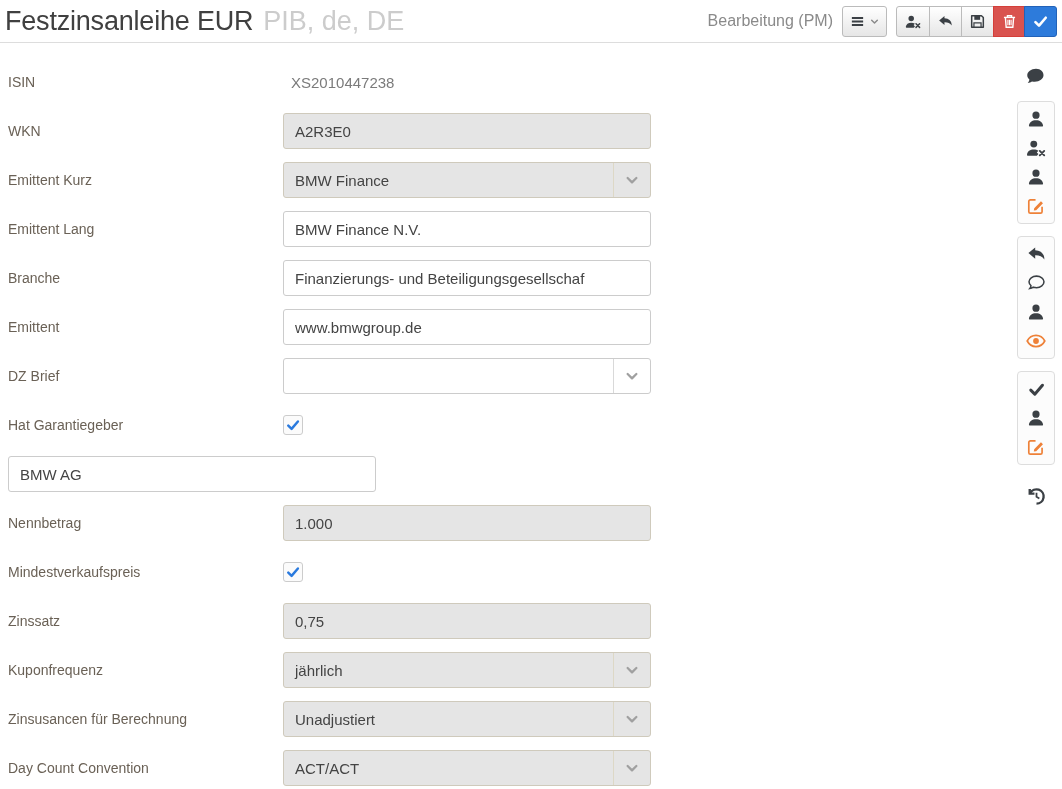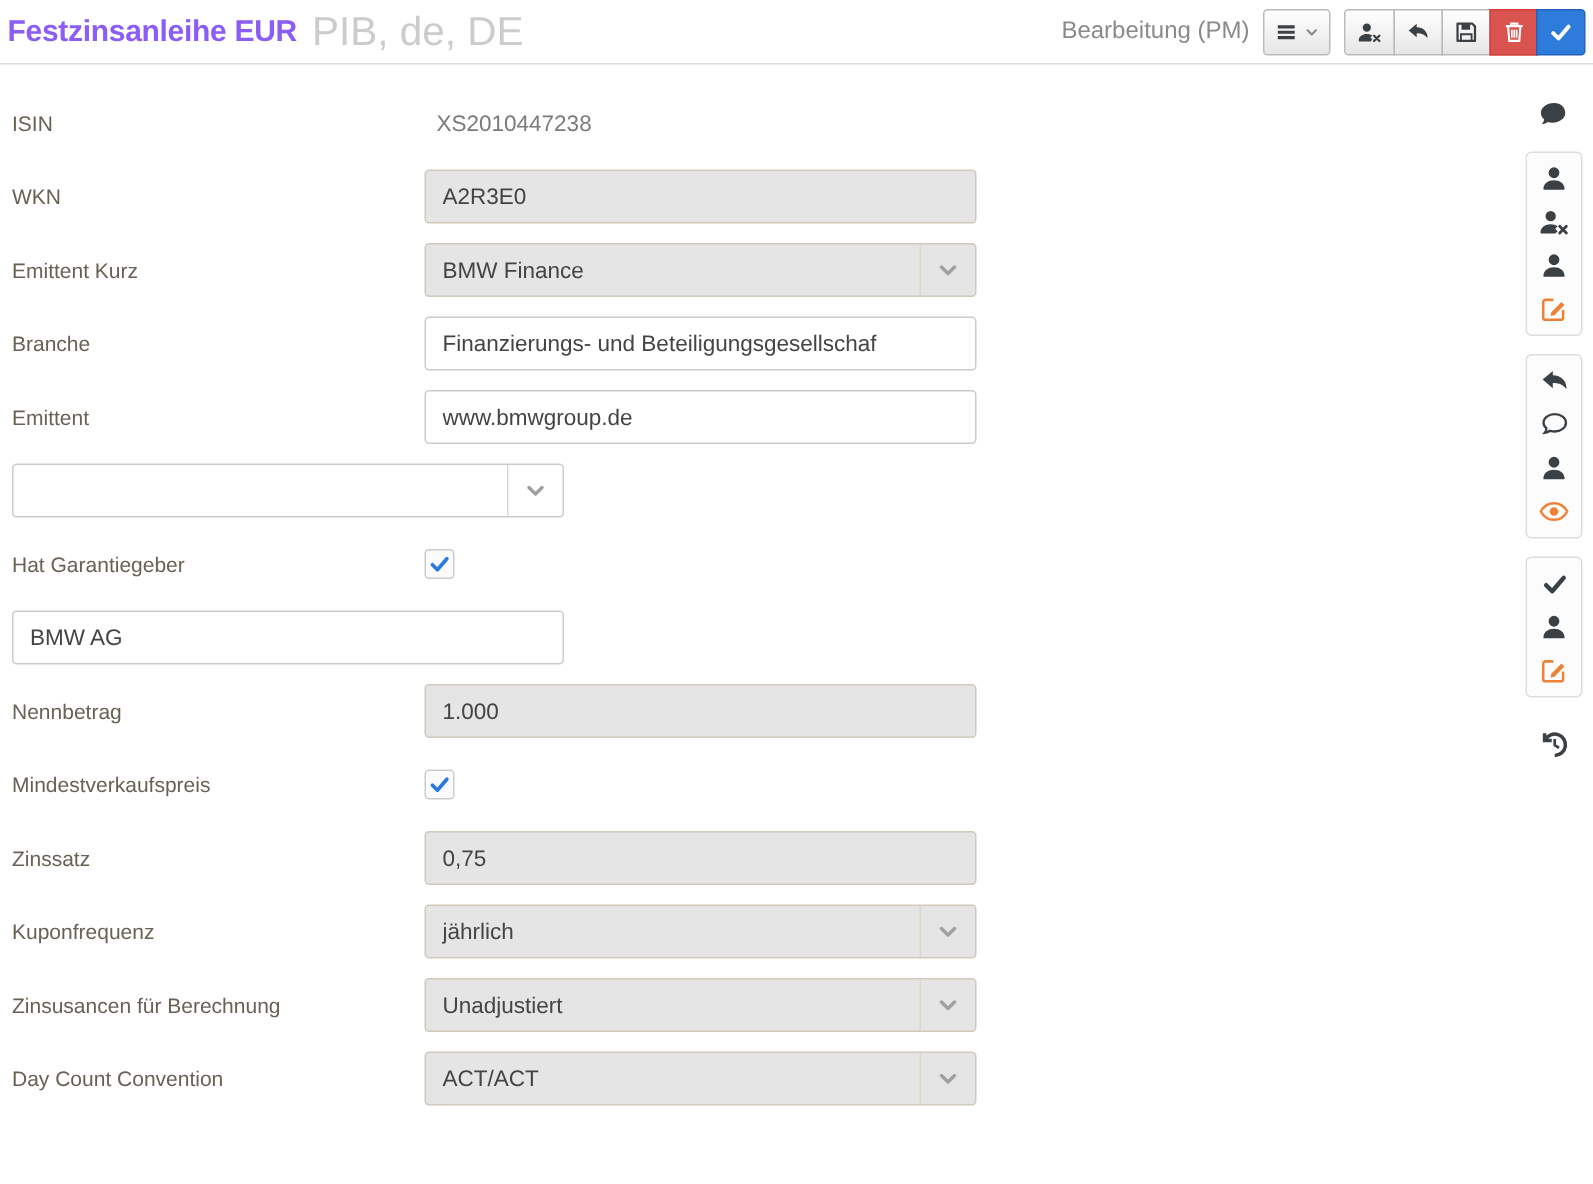--- a/index.html
+++ b/index.html
@@ -11,21 +11,21 @@
     color:#333;
   }
   svg.ic { display:block; }
 
   
   .header {
     display:flex; align-items:center;
     height:43px; padding:0 5px 0 5px;
     border-bottom:1px solid #ddd;
   }
-  .title { font-size:20px; font-weight:700; color:#8b5cf6; margin:0; letter-spacing:-0.2px; }
+  .title { font-size:27px; font-weight:400; color:#404040; margin:0; letter-spacing:-0.2px; }
   .subtitle { font-size:27px; font-weight:400; color:#cccccc; margin-left:10px; }
   .header-right { margin-left:auto; display:flex; align-items:center; }
   .status-text { color:#8a8a8a; font-size:16px; margin-right:9px; white-space:nowrap; }
 
   .btn {
     height:31px; min-width:32px;
     display:flex; align-items:center; justify-content:center;
     background:linear-gradient(#ffffff,#e6e6e6);
     border:1px solid #bbb; border-radius:3px;
     padding:0 8px; color:#3b4045; cursor:pointer;
@@ -227,32 +227,37 @@
       <div class="sel yellow">
         <span class="sel-val">BMW Finance</span>
         <span class="sel-caret">
             <svg class="ic" width="14" height="14">
               <use href="#i-chevron-down"></use>
             </svg>
           </span>
       </div>
     </div>
 
+    <div class="row">
+      <label class="lbl">Emittent Lang</label>
+      <input class="txt" value="BMW Finance N.V." style="">
+    </div>
 
     <div class="row">
       <label class="lbl">Branche</label>
       <input class="txt" value="Finanzierungs- und Beteiligungsgesellschaf" style="">
     </div>
 
     <div class="row">
       <label class="lbl">Emittent</label>
       <input class="txt" value="www.bmwgroup.de" style="">
     </div>
 
     <div class="row">
+      <label class="lbl">DZ Brief</label>
       <div class="sel">
         <span class="sel-val"></span>
         <span class="sel-caret">
             <svg class="ic" width="14" height="14">
               <use href="#i-chevron-down"></use>
             </svg>
           </span>
       </div>
     </div>
 

